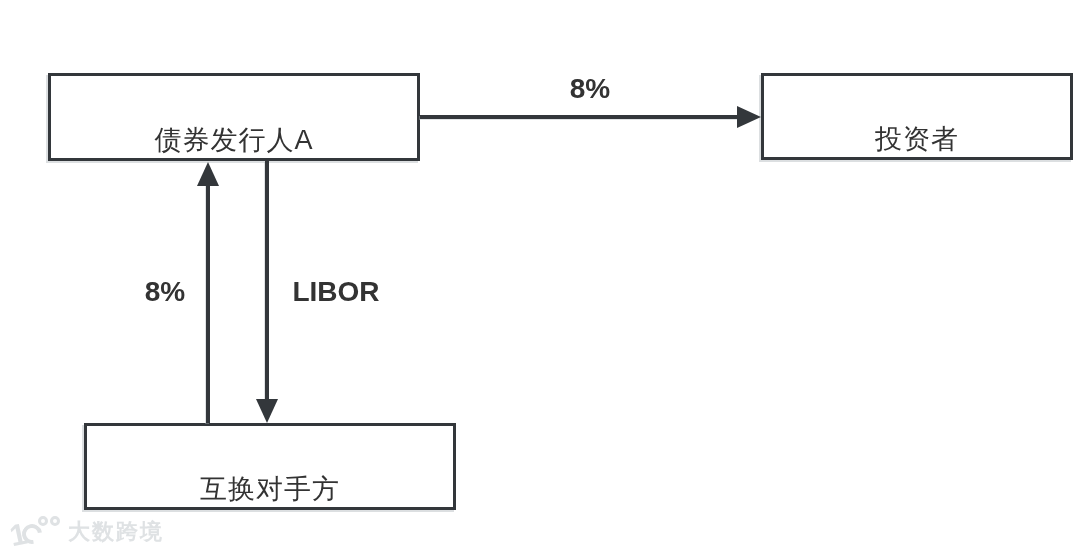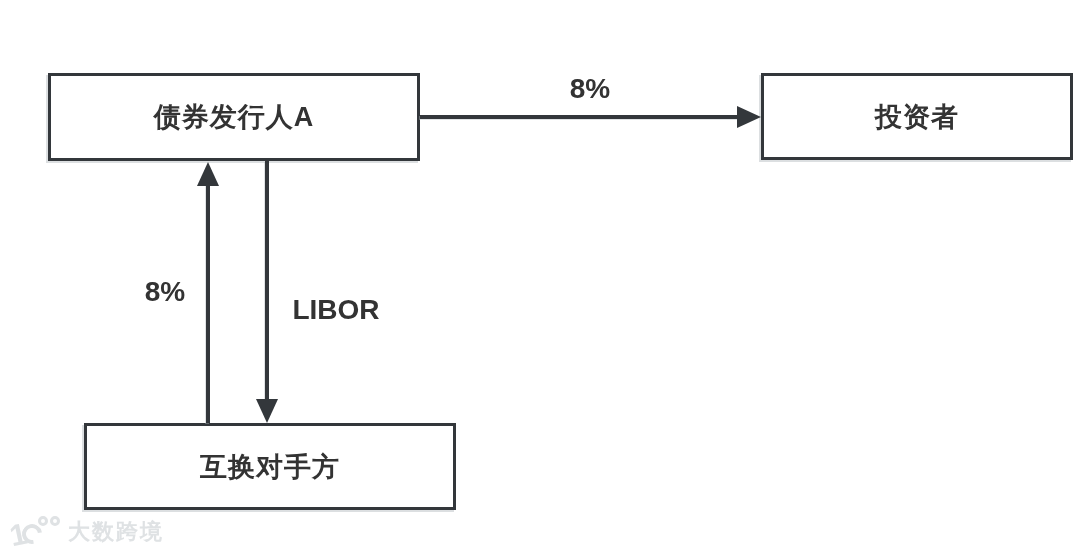--- a/index.html
+++ b/index.html
@@ -16,23 +16,23 @@
     width:1080px;height:559px;
     background:var(--background);
     overflow:hidden;
   }
   
   .node{
     position:absolute;
     border:3px solid var(--line);
     background:var(--background);
     box-shadow:-2px 2px 0 rgba(178,184,189,.45);
-    display:flex;align-items:center;justify-content:center;
+    display:flex;align-items:flex-end;justify-content:center;
     color:var(--text);
-    font-size:27px;font-weight:700;
+    font-size:27px;font-weight:400;
     letter-spacing:1px;
   }
   .node-issuer  {left:48px; top:73px;  width:372px;height:88px;}
   .node-investor{left:761px;top:73px;  width:312px;height:87px;}
   .node-swap    {left:48px; top:423px; width:372px;height:87px;margin-left:36px;}
 
   
   .edge-line{
     position:absolute;
     background:var(--line);
@@ -65,21 +65,21 @@
   
   .edge-label{
     position:absolute;
     color:var(--text);
     font-size:28px;font-weight:700;
     white-space:nowrap;
     transform:translate(-50%,-50%);
   }
   .label-top{left:590px;top:89px;}
   .label-left{left:165px;top:292px;}
-  .label-right{left:336px;top:292px;margin-top:18px;}
+  .label-right{left:336px;top:292px;}
 
   
   .watermark{
     position:absolute;
     left:8px;top:514px;
     display:flex;align-items:center;gap:8px;
     color:var(--watermark);
     user-select:none;
   }
   .wm-logo{position:relative;width:52px;height:36px;}

